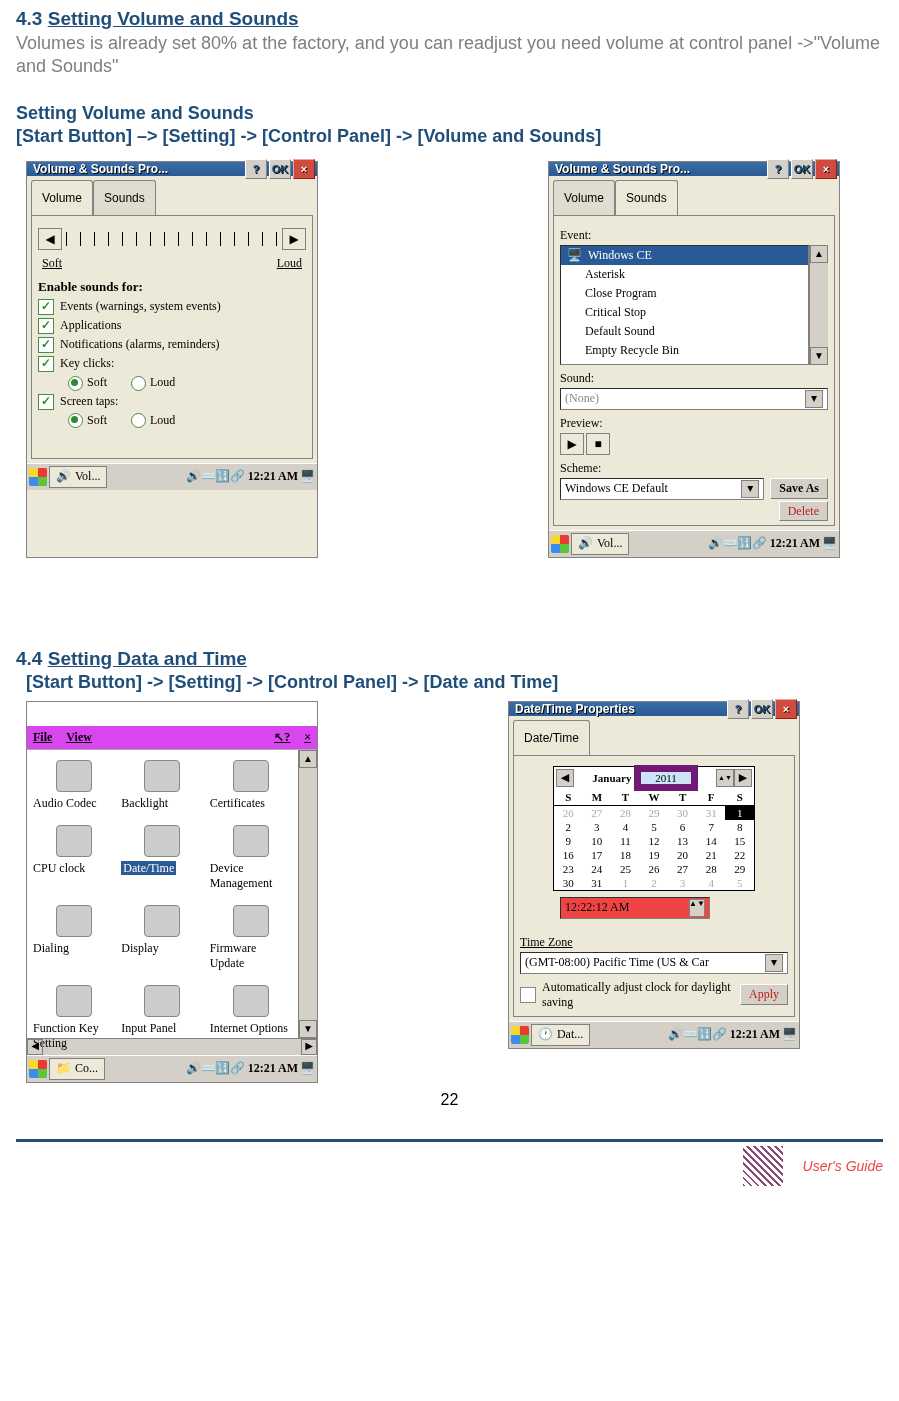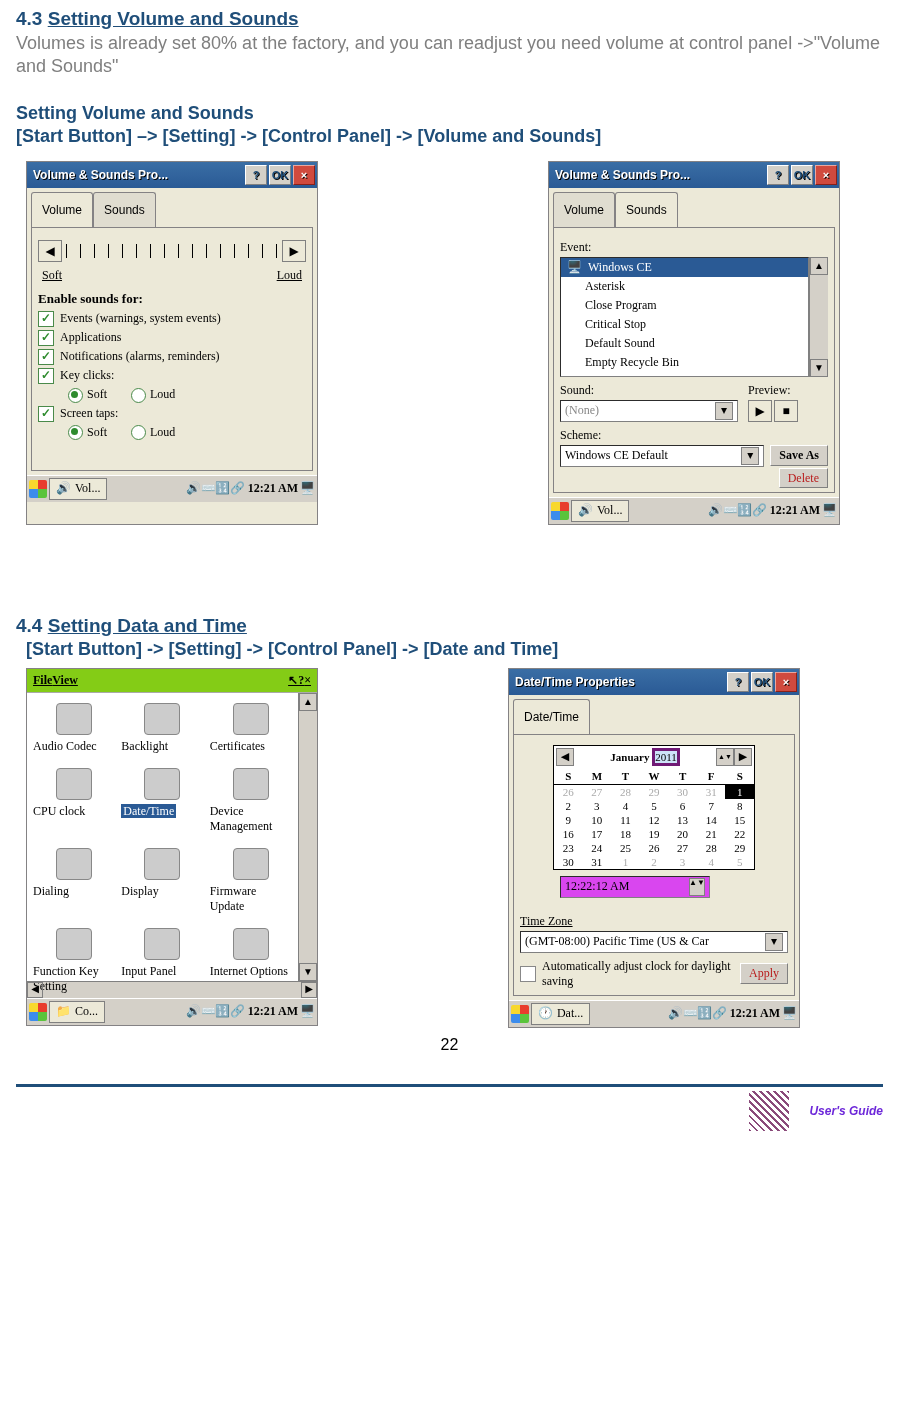--- a/index.html
+++ b/index.html
@@ -42,21 +42,21 @@
   }
   
   .win {
     width: 290px;
     border: 1px solid #848284;
     background: #ECE9D8;
     font-size: 12px;
     position: relative;
   }
   .titlebar {
-    height: 26px;
+    height: 14px;
     background: linear-gradient(#3A6EA5,#2A5A95);
     color: #fff;
     font: bold 12px Tahoma, sans-serif;
     display: flex;
     align-items: center;
     padding: 0 2px 0 6px;
     text-shadow: 1px 1px 0 #000;
   }
   .titlebtn {
     width: 20px; height: 18px;
@@ -132,57 +132,57 @@
   .btn3d { background:#D4D0C8; border:1px solid #808080; border-top-color:#fff; border-left-color:#fff; padding:2px 8px; font:12px Tahoma; }
   .btn3d.bold { font-weight:bold; }
   .btn3d.disabled { color:#b91c1c; }
   
   .cpwin {
     width: 290px;
     border:1px solid #848284;
     background:#fff;
     font:12px Tahoma,sans-serif;
   }
-  .menubar { background:#84cc16; padding:4px 6px; display:flex; font:bold 12px Tahoma; text-decoration:underline; border-bottom:1px solid #aaa;}
+  .menubar { background:#d946ef; padding:4px 6px; display:flex; gap:14px; font:bold 12px Tahoma; text-decoration:underline; border-bottom:1px solid #aaa;margin-top:24px;}
   .menubar .sp { flex:1 }
   .cpgrid { display:grid; grid-template-columns:repeat(3,1fr); gap:14px 6px; padding:10px 6px; height:268px; }
   .cpitem { font:12px Tahoma; }
   .cpitem .ic { width:34px; height:30px; margin:0 auto 4px auto; background:#ccc; border:1px solid #888; border-radius:4px; }
   .cpitem.sel .lab { background:#2A5A95; color:#fff; padding:0 2px; }
   
   .cal { border:1px solid #000; background:#fff; width:200px; margin:4px auto; font:11px Tahoma; }
   .calhead { display:flex; align-items:center; justify-content:space-between; padding:2px; }
   .calnav { width:16px; height:16px; background:#D4D0C8; border:1px solid #808080; display:flex; align-items:center; justify-content:center; }
   .caldow { display:grid; grid-template-columns:repeat(7,1fr); font:bold 11px Tahoma; text-align:center; border-bottom:1px solid #000; padding:2px 0;}
   .calbody { display:grid; grid-template-columns:repeat(7,1fr); text-align:center; }
   .calbody span { padding:1px 0; }
   .calbody .gray { color:#aaa; }
   .calbody .sel { background:#000; color:#fff; }
-  .yearinp { border:3px solid #701a75; background:#cde3f8; padding:0 0; }
-  .timebox { width:140px; height:20px; margin:6px 0 16px 40px; border:1px inset #808080; background:#d946ef; display:flex; align-items:center; padding:0 4px; font:12px Tahoma; justify-content:space-between;}
+  .yearinp { border:7px solid #701a75; background:#cde3f8; padding:0 14px; }
+  .timebox { width:140px; height:20px; margin:6px 0 16px 40px; border:1px inset #808080; background:#ef4444; display:flex; align-items:center; padding:0 4px; font:12px Tahoma; justify-content:space-between;}
   .note-box {
     background:#E8ECF4;
     width:290px;
     margin-top:16px;
     padding:6px 8px;
     font-size:19px;
     line-height:1.35;
     text-align:justify;
   }
   .note-box .t { color:#1F4E79; }
   .footer {
     border-top:3px solid #1F4E79;
     margin-top:30px;
     padding-top:4px;
     display:flex;
     justify-content:flex-end;
     align-items:center;
     gap:20px;
   }
-  .footer .guide { color:#6d28d9; font-style:italic; font-weight:bold; font-size:12px; }
+  .footer .guide { color:#ef4444; font-style:italic; font-weight:normal; font-size:14px; }
   .page-num { text-align:center; font-size:16px; margin-top:8px; }
   .logo { width:40px; height:40px; background:repeating-linear-gradient(45deg,#8A4A7A 0,#8A4A7A 2px,transparent 2px,transparent 5px); }
   .vscroll { width:18px; background:#D4D0C8; border-left:1px solid #808080; display:flex; flex-direction:column; }
   .vscroll .arr { height:16px; background:#D4D0C8; border:1px solid #808080; display:flex; align-items:center; justify-content:center; font-size:10px;}
   .vscroll .track { flex:1; }
   .flexlist { display:flex; }
 </style>
 </head>
 <body>
 
@@ -280,21 +280,21 @@
           <div class="listitem">Default Sound</div>
           <div class="listitem">Empty Recycle Bin</div>
           <div class="listitem">Exclamation</div>
         </div>
         <div class="vscroll">
           <div class="arr">▲</div>
             <div class="track"></div>
             <div class="arr">▼</div>
         </div>
       </div>
-      <div style="display:flex; gap:10px;">
+      <div style="display:flex; gap:0;flex-direction:column;">
         <div style="flex:1">
           <span class="label11" style="text-decoration:none">Sound:</span>
           <div class="combo">
               <span style="color:#888">(None)</span>
               <span class="arrow">▾</span>
             </div>
         </div>
         <div style="width:80px">
           <span class="label11" style="text-decoration:none">Preview:</span>
           <div style="display:flex; gap:2px;">

